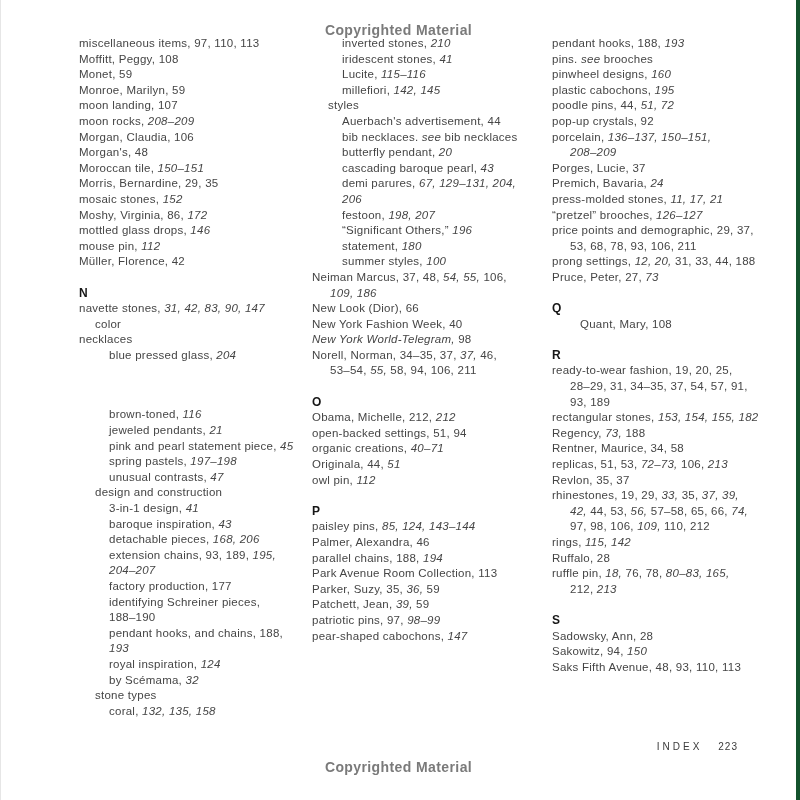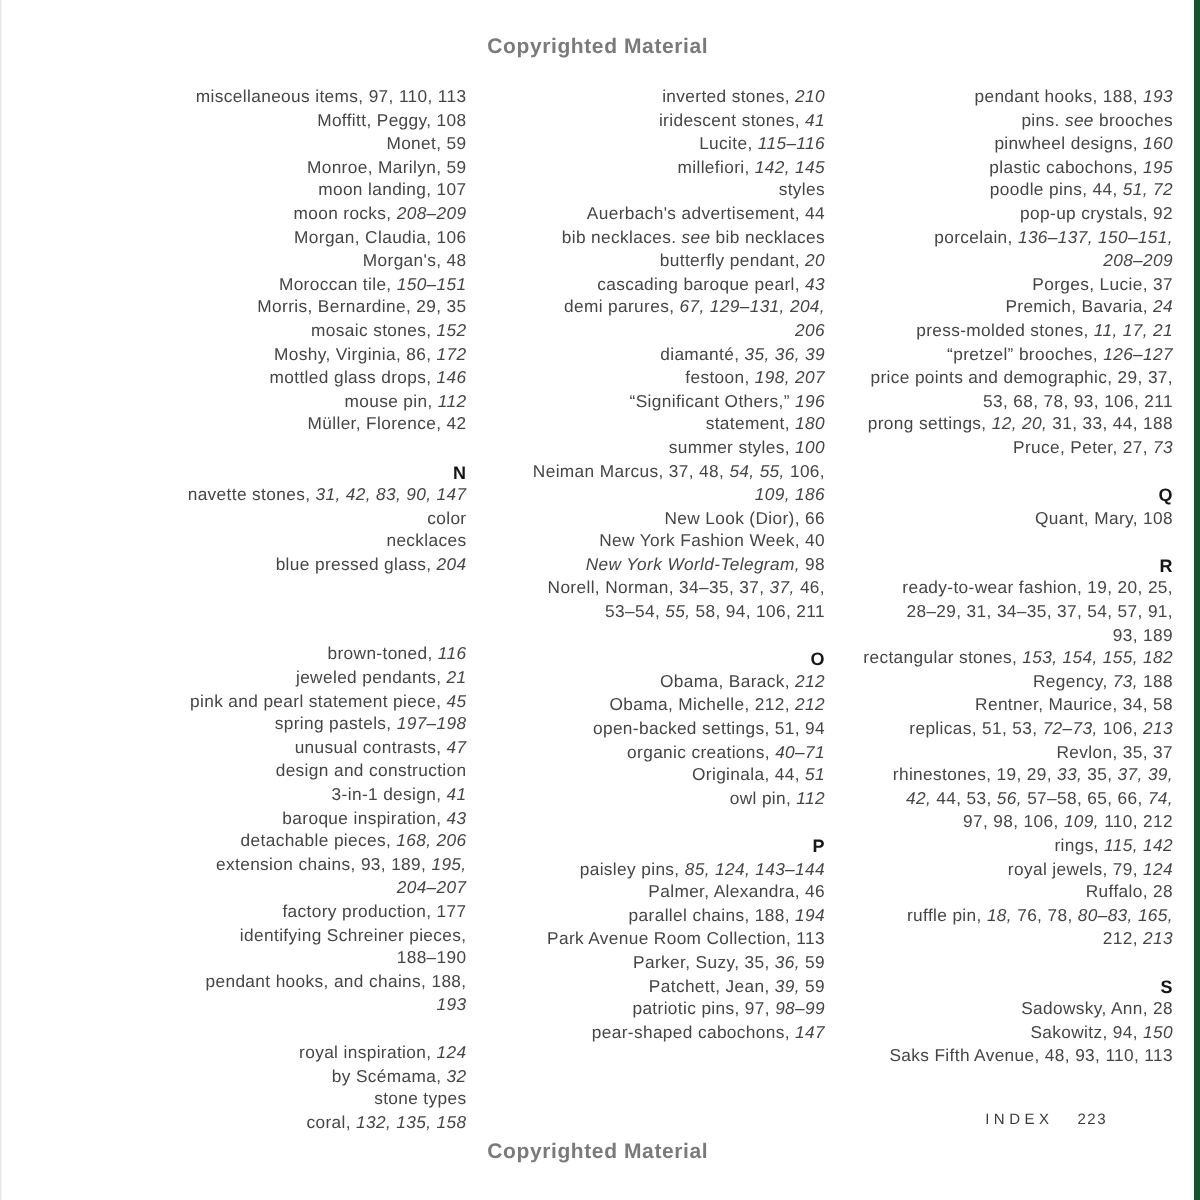--- a/index.html
+++ b/index.html
@@ -12,21 +12,21 @@
     border-left:1px solid #e6e6e6;border-right:4px solid #14532d;
     box-sizing:border-box;
   }
   .copyright{
     position:absolute;left:0;right:0;text-align:center;
     font-weight:bold;font-size:14px;color:#7a7a7a;letter-spacing:.4px;
   }
   .copyright.top{top:22px;}
   .copyright.bottom{top:759px;}
   .col{
-    position:absolute;top:58px;white-space:nowrap;text-align:right;
+    position:absolute;top:36px;white-space:nowrap;
   }
   .col1{left:78px;width:232px;}
   .col2{left:311px;width:238px;}
   .col3{left:551px;width:230px;}
   .line{
     font-size:11.5px;line-height:15.6px;color:#454545;letter-spacing:.25px;
   }
   .line.hdr{font-weight:bold;color:#161616;font-size:12px;}
   .blank{height:15.6px;}
   .it{font-style:italic;}
@@ -74,52 +74,50 @@
       <div class="line" style="padding-left: 30px;"><span>3-in-1 design, </span><span class="it">41</span></div>
       <div class="line" style="padding-left: 30px;"><span>baroque inspiration, </span><span class="it">43</span></div>
       <div class="line" style="padding-left: 30px;"><span>detachable pieces, </span><span class="it">168, 206</span></div>
       <div class="line" style="padding-left: 30px;"><span>extension chains, 93, 189, </span><span class="it">195,</span></div>
       <div class="line" style="padding-left: 30px;"><span class="it">204–207</span></div>
       <div class="line" style="padding-left: 30px;"><span>factory production, 177</span></div>
       <div class="line" style="padding-left: 30px;"><span>identifying Schreiner pieces,</span></div>
       <div class="line" style="padding-left: 30px;"><span>188–190</span></div>
       <div class="line" style="padding-left: 30px;"><span>pendant hooks, and chains, 188,</span></div>
       <div class="line" style="padding-left: 30px;"><span class="it">193</span></div>
-      <div class="line" style="padding-left: 30px; margin-top: 16px;"><span>royal inspiration, </span><span class="it">124</span></div>
+      <div class="line" style="padding-left: 30px;"><span>royal inspiration, </span><span class="it">124</span></div>
       <div class="line" style="padding-left: 30px;"><span>by Scémama, </span><span class="it">32</span></div>
       <div class="line" style="padding-left: 16px;"><span>stone types</span></div>
       <div class="line" style="padding-left: 30px;"><span>coral, </span><span class="it">132, 135, 158</span></div>
     </div>
   <div class="col col2">
       <div class="line" style="padding-left: 30px;"><span>inverted stones, </span><span class="it">210</span></div>
       <div class="line" style="padding-left: 30px;"><span>iridescent stones, </span><span class="it">41</span></div>
       <div class="line" style="padding-left: 30px;"><span>Lucite, </span><span class="it">115–116</span></div>
       <div class="line" style="padding-left: 30px;"><span>millefiori, </span><span class="it">142, 145</span></div>
       <div class="line" style="padding-left: 16px;"><span>styles</span></div>
       <div class="line" style="padding-left: 30px;"><span>Auerbach's advertisement, 44</span></div>
       <div class="line" style="padding-left: 30px;"><span>bib necklaces. </span><span class="it">see</span><span> bib necklaces</span></div>
       <div class="line" style="padding-left: 30px;"><span>butterfly pendant, </span><span class="it">20</span></div>
       <div class="line" style="padding-left: 30px;"><span>cascading baroque pearl, </span><span class="it">43</span></div>
       <div class="line" style="padding-left: 30px;"><span>demi parures, </span><span class="it">67, 129–131, 204,</span></div>
       <div class="line" style="padding-left: 30px;"><span class="it">206</span></div>
-      <div class="line" style="padding-left: 30px;"><span>diamanté, </span><span class="it">35, 36, 39</span></div>
       <div class="line" style="padding-left: 30px;"><span>festoon, </span><span class="it">198, 207</span></div>
       <div class="line" style="padding-left: 30px;"><span>“Significant Others,” </span><span class="it">196</span></div>
       <div class="line" style="padding-left: 30px;"><span>statement, </span><span class="it">180</span></div>
       <div class="line" style="padding-left: 30px;"><span>summer styles, </span><span class="it">100</span></div>
       <div class="line" style="padding-left: 0px;"><span>Neiman Marcus, 37, 48, </span><span class="it">54, 55,</span><span> 106,</span></div>
       <div class="line" style="padding-left: 18px;"><span class="it">109, 186</span></div>
       <div class="line" style="padding-left: 0px;"><span>New Look (Dior), 66</span></div>
       <div class="line" style="padding-left: 0px;"><span>New York Fashion Week, 40</span></div>
       <div class="line" style="padding-left: 0px;"><span class="it">New York World-Telegram,</span><span> 98</span></div>
       <div class="line" style="padding-left: 0px;"><span>Norell, Norman, 34–35, 37, </span><span class="it">37,</span><span> 46,</span></div>
       <div class="line" style="padding-left: 18px;"><span>53–54, </span><span class="it">55,</span><span> 58, 94, 106, 211</span></div>
       <div class="blank"></div>
       <div class="line hdr" style="padding-left: 0px;"><span>O</span></div>
-      <div class="line" style="padding-left: 0px;"><span>Obama, Barack, </span><span class="it">212</span></div>
       <div class="line" style="padding-left: 0px;"><span>Obama, Michelle, 212, </span><span class="it">212</span></div>
       <div class="line" style="padding-left: 0px;"><span>open-backed settings, 51, 94</span></div>
       <div class="line" style="padding-left: 0px;"><span>organic creations, </span><span class="it">40–71</span></div>
       <div class="line" style="padding-left: 0px;"><span>Originala, 44, </span><span class="it">51</span></div>
       <div class="line" style="padding-left: 0px;"><span>owl pin, </span><span class="it">112</span></div>
       <div class="blank"></div>
       <div class="line hdr" style="padding-left: 0px;"><span>P</span></div>
       <div class="line" style="padding-left: 0px;"><span>paisley pins, </span><span class="it">85, 124, 143–144</span></div>
       <div class="line" style="padding-left: 0px;"><span>Palmer, Alexandra, 46</span></div>
       <div class="line" style="padding-left: 0px;"><span>parallel chains, 188, </span><span class="it">194</span></div>
@@ -141,36 +139,35 @@
       <div class="line" style="padding-left: 0px;"><span>Porges, Lucie, 37</span></div>
       <div class="line" style="padding-left: 0px;"><span>Premich, Bavaria, </span><span class="it">24</span></div>
       <div class="line" style="padding-left: 0px;"><span>press-molded stones, </span><span class="it">11, 17, 21</span></div>
       <div class="line" style="padding-left: 0px;"><span>“pretzel” brooches, </span><span class="it">126–127</span></div>
       <div class="line" style="padding-left: 0px;"><span>price points and demographic, 29, 37,</span></div>
       <div class="line" style="padding-left: 18px;"><span>53, 68, 78, 93, 106, 211</span></div>
       <div class="line" style="padding-left: 0px;"><span>prong settings, </span><span class="it">12, 20,</span><span> 31, 33, 44, 188</span></div>
       <div class="line" style="padding-left: 0px;"><span>Pruce, Peter, 27, </span><span class="it">73</span></div>
       <div class="blank"></div>
       <div class="line hdr" style="padding-left: 0px;"><span>Q</span></div>
-      <div class="line" style="padding-left: 0px;"><span>Quant, Mary, 108</span></div>
+      <div class="line" style="padding-left: 0px; margin-left: 28px;"><span>Quant, Mary, 108</span></div>
       <div class="blank"></div>
       <div class="line hdr" style="padding-left: 0px;"><span>R</span></div>
       <div class="line" style="padding-left: 0px;"><span>ready-to-wear fashion, 19, 20, 25,</span></div>
       <div class="line" style="padding-left: 18px;"><span>28–29, 31, 34–35, 37, 54, 57, 91,</span></div>
       <div class="line" style="padding-left: 18px;"><span>93, 189</span></div>
       <div class="line" style="padding-left: 0px;"><span>rectangular stones, </span><span class="it">153, 154, 155, 182</span></div>
       <div class="line" style="padding-left: 0px;"><span>Regency, </span><span class="it">73,</span><span> 188</span></div>
       <div class="line" style="padding-left: 0px;"><span>Rentner, Maurice, 34, 58</span></div>
       <div class="line" style="padding-left: 0px;"><span>replicas, 51, 53, </span><span class="it">72–73,</span><span> 106, </span><span class="it">213</span></div>
       <div class="line" style="padding-left: 0px;"><span>Revlon, 35, 37</span></div>
       <div class="line" style="padding-left: 0px;"><span>rhinestones, 19, 29, </span><span class="it">33,</span><span> 35, </span><span class="it">37, 39,</span></div>
       <div class="line" style="padding-left: 18px;"><span class="it">42,</span><span> 44, 53, </span><span class="it">56,</span><span> 57–58, 65, 66, </span><span class="it">74,</span></div>
       <div class="line" style="padding-left: 18px;"><span>97, 98, 106, </span><span class="it">109,</span><span> 110, 212</span></div>
       <div class="line" style="padding-left: 0px;"><span>rings, </span><span class="it">115, 142</span></div>
-      <div class="line" style="padding-left: 0px;"><span>royal jewels, 79, </span><span class="it">124</span></div>
       <div class="line" style="padding-left: 0px;"><span>Ruffalo, 28</span></div>
       <div class="line" style="padding-left: 0px;"><span>ruffle pin, </span><span class="it">18,</span><span> 76, 78, </span><span class="it">80–83, 165,</span></div>
       <div class="line" style="padding-left: 18px;"><span>212, </span><span class="it">213</span></div>
       <div class="blank"></div>
       <div class="line hdr" style="padding-left: 0px;"><span>S</span></div>
       <div class="line" style="padding-left: 0px;"><span>Sadowsky, Ann, 28</span></div>
       <div class="line" style="padding-left: 0px;"><span>Sakowitz, 94, </span><span class="it">150</span></div>
       <div class="line" style="padding-left: 0px;"><span>Saks Fifth Avenue, 48, 93, 110, 113</span></div>
     </div>
 

